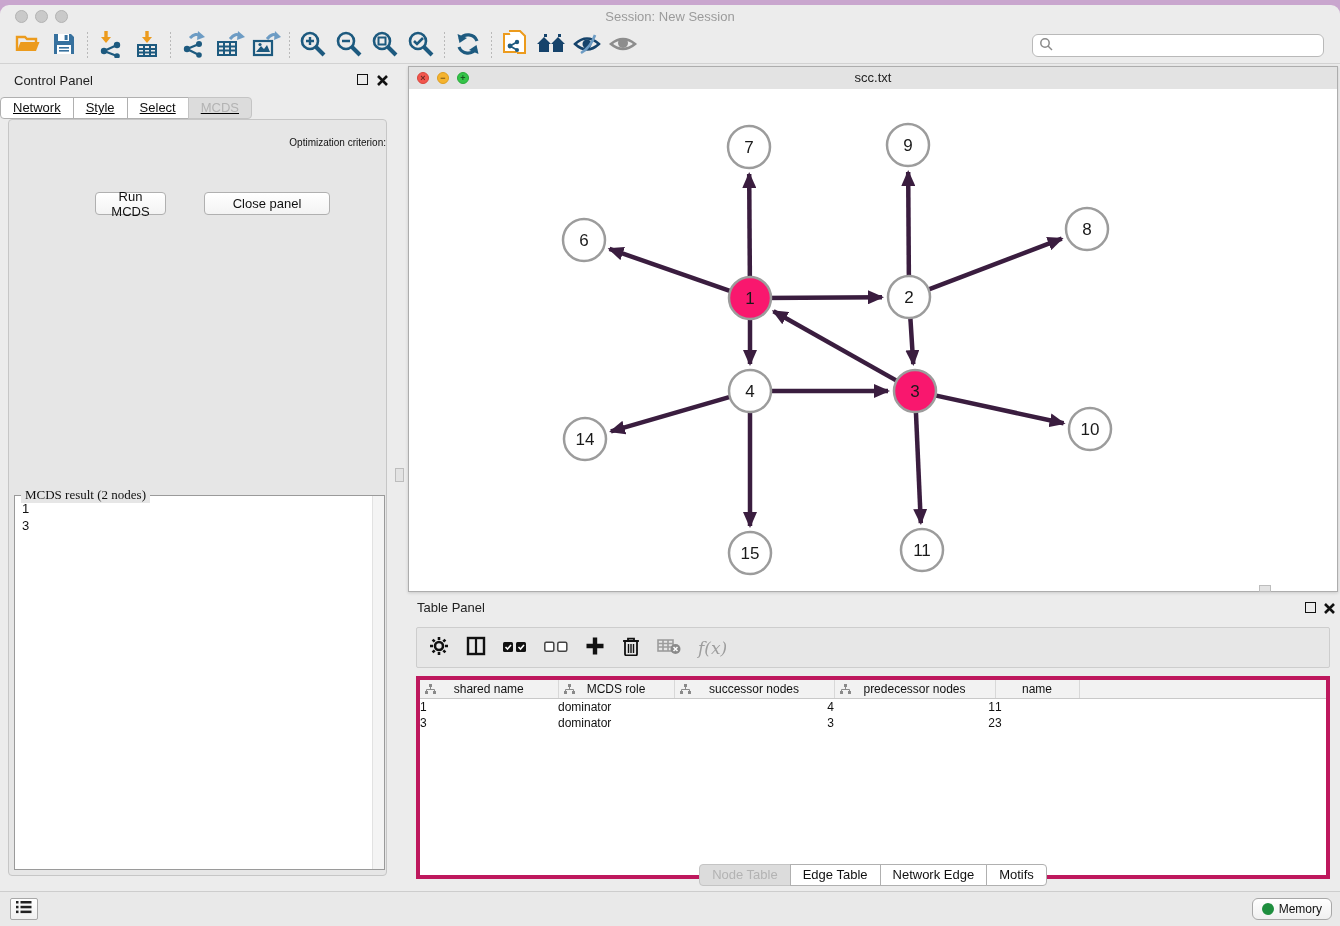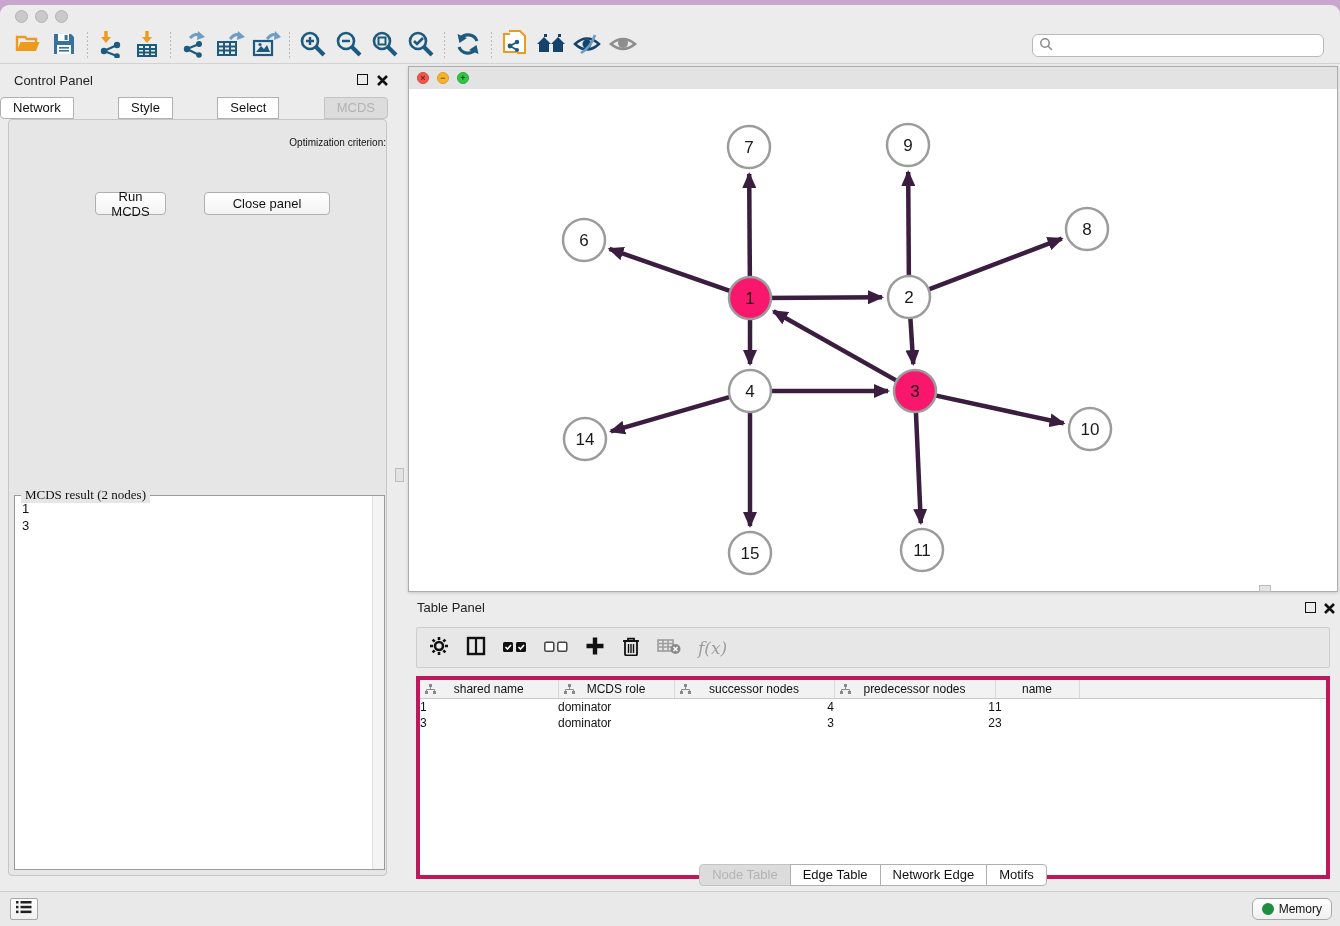--- a/index.html
+++ b/index.html
@@ -16,21 +16,21 @@
   .searchbox{margin-left:auto;margin-right:6px;width:292px;height:23px;background:#fff;border:1px solid #b9b9b9;border-radius:6px;display:flex;align-items:center;padding-left:6px;box-sizing:border-box;}
   .searchbox input{border:none;outline:none;flex:1;font-size:13px;background:transparent;margin-left:4px;}
   
   .main{position:absolute;top:59px;left:0;right:0;bottom:34px;}
   
   .control-panel{position:absolute;left:0;top:0;width:396px;height:100%;}
   .panel-header-title{position:absolute;left:14px;top:9px;font-size:13px;color:#222;}
   .float-icon{position:absolute;top:10px;width:11px;height:11px;border:1.6px solid #111;box-sizing:border-box;background:transparent;}
   .close-icon{position:absolute;top:9px;width:13px;height:13px;}
   .cp-float{left:357px}.cp-close{left:376px}
-  .tabs-row{position:absolute;left:0;right:8px;top:33px;display:flex;justify-content:space-between;}
+  .tabs-row{position:absolute;left:0;right:0;top:33px;display:flex;justify-content:flex-start;text-decoration:underline;}
   .tab{background:#fff;border:1px solid #b0b0b0;padding:3px 12px 4px;font-size:13px;color:#111;margin-left:-1px;line-height:13px;}
   .tab:first-child{border-radius:4px 0 0 4px;margin-left:0}
   .tab:last-child{border-radius:0 4px 4px 0}
   .tab.selected{background:#dcdcdc;color:#b3b3b3;border-color:#c4c4c4;}
   .cp-content{position:absolute;left:8px;top:55px;width:379px;bottom:16px;background:#e6e6e6;border:1px solid #c6c6c6;border-radius:4px;box-sizing:border-box;}
   .opt-label{position:absolute;left:0;right:0;top:17px;text-align:right;font-size:10px;color:#111;}
   .criterion-select{position:absolute;left:36px;top:39px;width:311px;height:23px;background:#fff;border:1px solid #b5b5b5;border-radius:4px;box-sizing:border-box;display:flex;align-items:center;font-size:13px;color:#111;padding-left:10px;}
   .stepper{margin-left:auto;margin-right:7px;display:flex;flex-direction:column;gap:2px;}
   .stepper i{display:block;width:0;height:0;border-left:4px solid transparent;border-right:4px solid transparent;}
   .stepper .up{border-bottom:5px solid #555;}
@@ -85,20 +85,21 @@
 </style>
 </head>
 <body>
 
 <div class="app-window">
 
   <div class="titlebar">
     <div class="traffic t1"></div>
     <div class="traffic t2"></div>
     <div class="traffic t3"></div>
+    <div class="win-title">Session: New Session</div>
   </div>
 
   <div class="toolbar">
     <div class="tb-btn">
       <span><svg width="28" height="28" viewBox="0 0 28 28">
             <path d="M3 21 V7 h8 l2 2 h9 v3" fill="none" stroke="#ec9b1d" stroke-width="2.4"></path>
             <path d="M3 21 L6.5 12 H25.5 L22 21 Z" fill="#ec9b1d"></path>
           </svg></span>
     </div>
     <div class="tb-btn">
@@ -278,20 +279,21 @@
         <div class="nw-titlebar">
           <div class="nw-light nw-close">
               <span>×</span>
             </div>
           <div class="nw-light nw-min">
               <span>−</span>
             </div>
           <div class="nw-light nw-max">
               <span>+</span>
             </div>
+          <div class="nw-title">scc.txt</div>
         </div>
         <div class="canvas">
           <svg width="928" height="503" viewBox="0 0 928 503">
             <defs>
               <marker id="arrowhead" markerUnits="userSpaceOnUse" markerWidth="16" markerHeight="14" refX="14" refY="7" orient="auto">
                 <path d="M0 0 L16 7 L0 14 Z" fill="#3a1d3f"></path>
               </marker>
             </defs>
           <line x1="340.9337762866319" y1="199.00021928141484" x2="340.1788040260939" y2="84.99940794017996" class="edge" marker-end="url(#arrowhead)"></line>
               <line x1="331.55964457879605" y1="205.70156256367574" x2="200.48895963725064" y2="159.90578107807553" class="edge" marker-end="url(#arrowhead)"></line>

